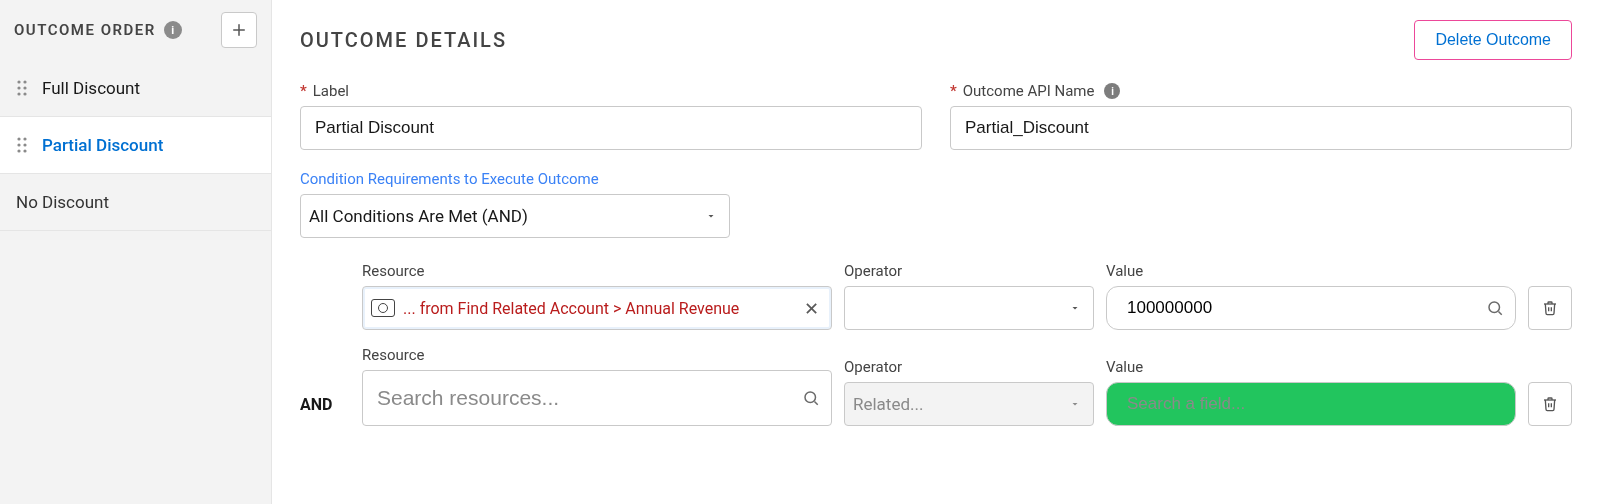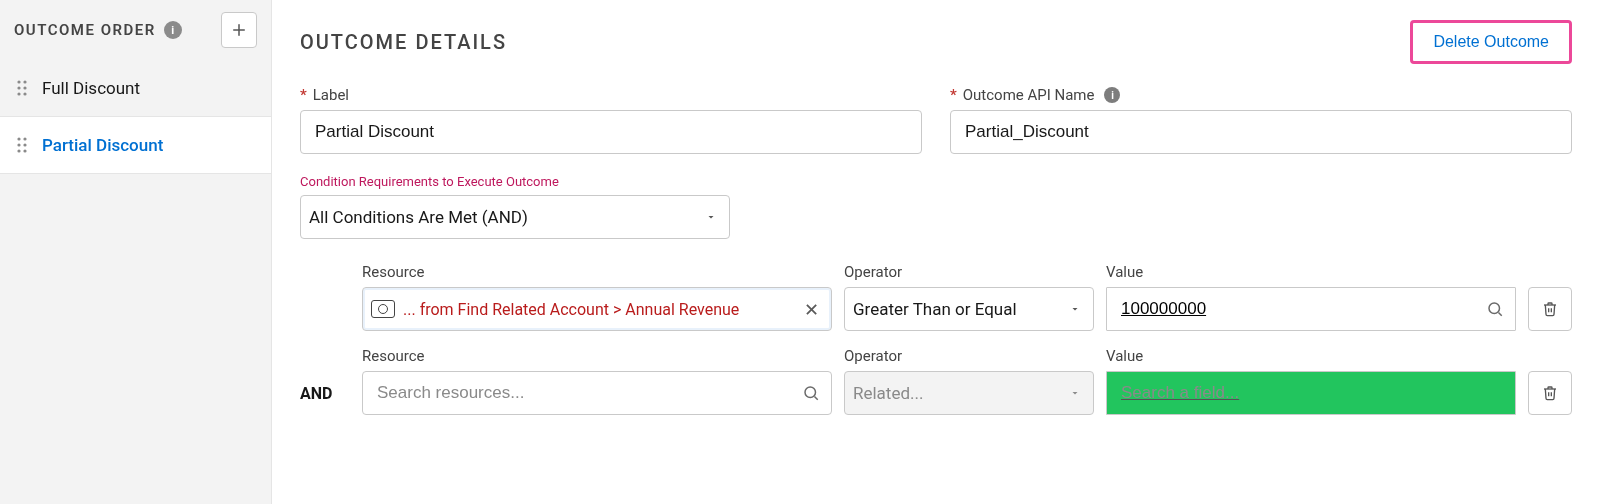--- a/index.html
+++ b/index.html
@@ -16,58 +16,58 @@
   .side-item { display:flex; align-items:center; gap:14px; padding:18px 16px; border-bottom:1px solid #e5e5e5; cursor:pointer; }
   .side-item .grip { color:#8a8a8a; display:flex; }
   .side-item.active { background:#fff; color:#0070d2; font-weight:500; }
   .side-item-label { font-size:17px; }
   .side-item-plain { padding:18px 16px; border-bottom:1px solid #e5e5e5; font-size:17px; color:#333; }
 
   
   .main { flex:1; padding:20px 28px; }
   .main-header { display:flex; align-items:center; margin-bottom:22px; }
   .main-title { font-size:20px; font-weight:500; letter-spacing:2px; color:#444; }
-  .delete-btn { margin-left:auto; border:3px solid #ec4899; border-radius:4px; background:#fff; padding:10px 20px; font-size:16px; color:#0070d2; cursor:pointer; }
+  .delete-btn { margin-left:auto; border:1px solid #ec4899; border-radius:4px; background:#fff; padding:10px 20px; font-size:16px; color:#0070d2; cursor:pointer; }
 
   .form-row { display:flex; gap:28px; margin-bottom:20px; }
   .form-col { flex:1; display:flex; flex-direction:column; }
   .label-row { display:flex; align-items:center; gap:6px; margin-bottom:6px; font-size:15px; color:#444; }
   .req { color:#c23934; font-weight:600; }
   .info-dot-sm { display:inline-flex; align-items:center; justify-content:center; width:16px; height:16px; border-radius:50%; background:#7d7d7d; color:#fff; font-size:10px; font-weight:700; margin-left:4px; }
 
   .tinput { width:100%; height:44px; border:1px solid #c9c9c9; border-radius:4px; padding:0 14px; font-size:17px; color:#181818; background:#fff; }
   .tinput::placeholder { color:#8a8a8a; }
 
-  .sub-label { font-size:13px; color:#be185d; margin-bottom:6px; display:block; }
+  .sub-label { font-size:15px; color:#3b82f6; margin-bottom:6px; display:block; }
   .select-box { position:relative; width:430px; height:44px; border:1px solid #c9c9c9; border-radius:4px; background:#fff; display:flex; align-items:center; padding:0 40px 0 8px; font-size:17px; cursor:pointer; }
   .select-box.small { width:100%; }
   .select-box .caret { position:absolute; right:12px; top:50%; transform:translateY(-50%); }
   .select-box.disabled { background:#f3f3f3; color:#8a8a8a; }
 
   .cond-block { margin-top:24px; }
   .cond-grid { display:grid; grid-template-columns: 50px 470px 250px 1fr 44px; gap:12px; align-items:end; margin-bottom:16px; }
   .col-head { font-size:15px; color:#444; margin-bottom:6px; }
   .and-cell { display:flex; align-items:center; justify-content:flex-start; height:44px; font-weight:700; font-size:16px; }
   
   .pill-input { width:100%; height:44px; border:1px solid #c9c9c9; box-shadow:0 0 0 2px #e8f1fb inset; border-radius:4px; display:flex; align-items:center; padding:0 8px; gap:8px; background:#fff; }
   .pill-icon { width:24px; height:18px; background:#fff; border:1.5px solid #444; border-radius:3px; display:flex; align-items:center; justify-content:center; flex-shrink:0; }
   .pill-icon::after { content:""; width:8px; height:8px; border-radius:50%; border:1.5px solid #444; }
   .pill-text { flex:1; color:#b91c1c; font-size:16px; white-space:nowrap; overflow:hidden; text-overflow:ellipsis; }
   .pill-x { color:#5a5a5a; cursor:pointer; font-size:18px; padding:0 4px; }
 
   .value-input-wrap { position:relative; width:100%; }
-  .value-input { width:100%; height:44px; border:1px solid #c9c9c9; border-radius:1px; padding:0 44px 0 14px; font-size:17px; background:#fff;text-decoration:underline; }
+  .value-input { width:100%; height:44px; border:1px solid #c9c9c9; border-radius:12px; padding:0 44px 0 20px; font-size:17px; background:#fff; }
   .value-input.disabled { background:#22c55e; }
   .value-input::placeholder { color:#8a8a8a; }
   .search-ico { position:absolute; right:12px; top:50%; transform:translateY(-50%); color:#6a6a6a; }
 
   .trash-btn { width:44px; height:44px; border:1px solid #c9c9c9; border-radius:4px; background:#fff; display:flex; align-items:center; justify-content:center; cursor:pointer; color:#555; }
 
   .plain-input-wrap { position:relative; width:100%; }
-  .plain-input { width:100%; height:44px; border:1px solid #c9c9c9; border-radius:4px; padding:0 44px 0 14px; font-size:17px; background:#fff; }
+  .plain-input { width:100%; height:56px; border:1px solid #c9c9c9; border-radius:4px; padding:0 44px 0 14px; font-size:21px; background:#fff; }
   .plain-input::placeholder { color:#8a8a8a; }
 
   .add-cond-btn { display:inline-flex; align-items:center; gap:10px; border:1px solid #c9c9c9; border-radius:4px; background:#fff; padding:10px 18px; font-size:16px; color:#0070d2; cursor:pointer; }
   .add-cond-btn svg { stroke:#0070d2; }
 
   svg { display:block; }
 </style>
 </head>
 <body>
 
@@ -106,20 +106,23 @@
             <circle cx="9" cy="3" r="1.6"></circle>
             <circle cx="3" cy="9" r="1.6"></circle>
             <circle cx="9" cy="9" r="1.6"></circle>
             <circle cx="3" cy="15" r="1.6"></circle>
             <circle cx="9" cy="15" r="1.6"></circle>
           </svg>
       </span>
       <span class="side-item-label">Partial Discount</span>
     </div>
 
+    <div class="side-item-plain">
+      <span>No Discount</span>
+    </div>
   </div>
 
   <div class="main">
     <div class="main-header">
       <span class="main-title">OUTCOME DETAILS</span>
       <button class="delete-btn">Delete Outcome</button>
     </div>
 
     <div class="form-row">
       <div class="form-col">
@@ -160,21 +163,20 @@
           <div class="col-head">Resource</div>
           <div class="pill-input">
             <span class="pill-icon"></span>
             <span class="pill-text">... from Find Related Account &gt; Annual Revenue</span>
             <span class="pill-x">✕</span>
           </div>
         </div>
         <div>
           <div class="col-head">Operator</div>
           <div class="select-box small">
-            <span>Greater Than or Equal</span>
             <span class="caret">
               <svg width="12" height="12" viewBox="0 0 24 24" fill="#555">
                   <path d="M7 10l5 5 5-5z"></path>
                 </svg>
             </span>
           </div>
         </div>
         <div>
           <div class="col-head">Value</div>
           <div class="value-input-wrap">

